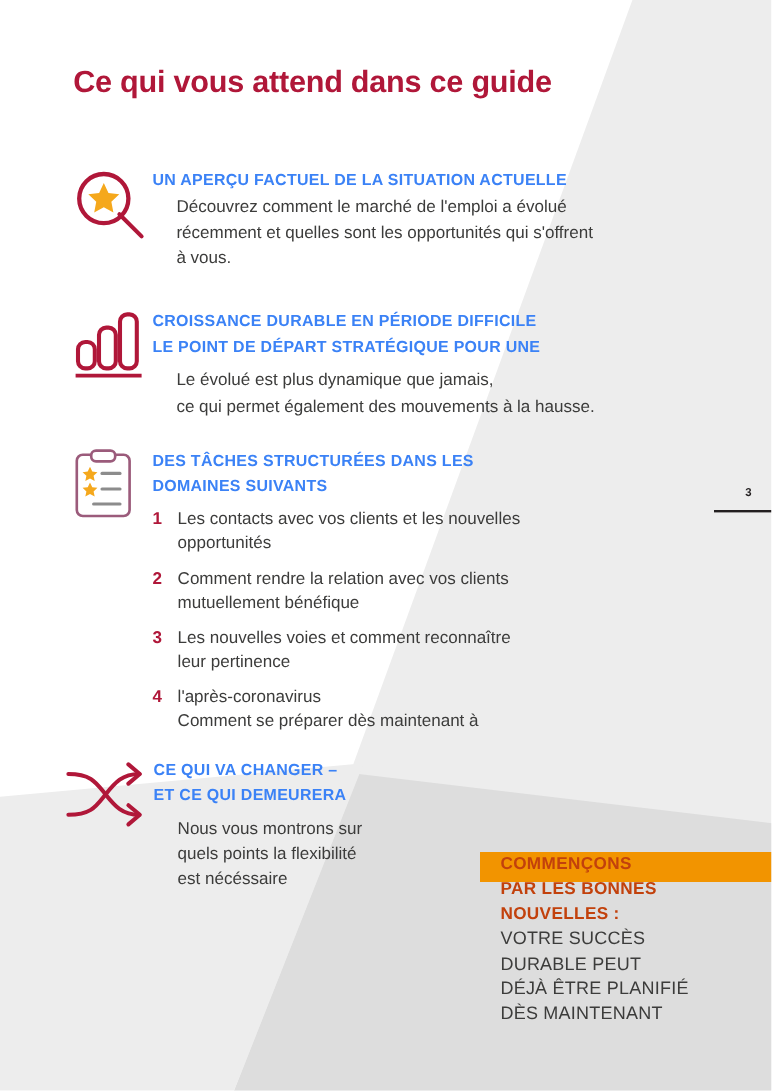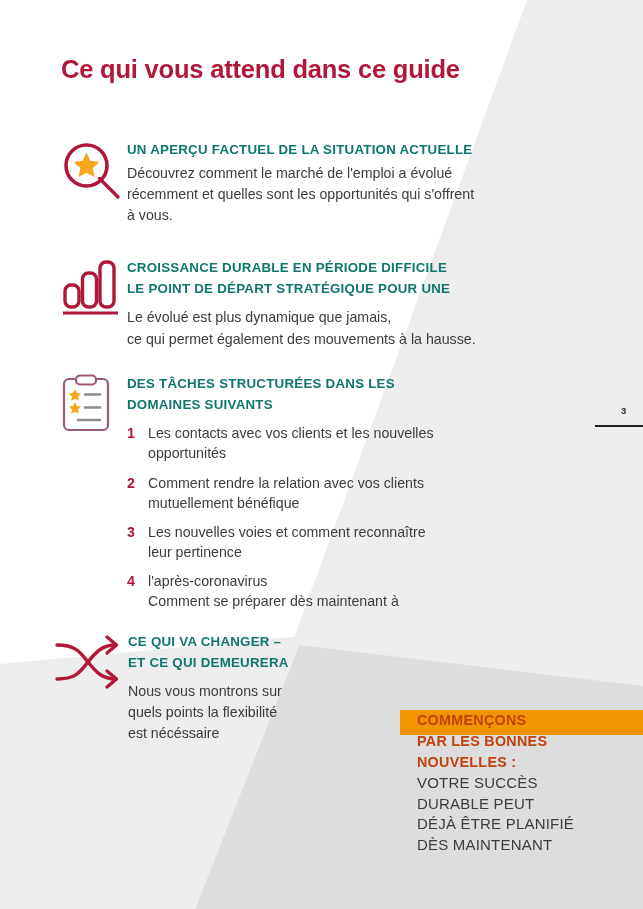--- a/index.html
+++ b/index.html
@@ -56,32 +56,32 @@
     align-items: flex-start;
     justify-content: flex-start;
   }
   .block-body { flex: 1 1 auto; }
 
   .block-heading {
     font-size: 13.3px;
     font-weight: bold;
     letter-spacing: 0.25px;
     line-height: 1.55;
-    color: #0f766e;
+    color: #3b82f6;
     margin: 0 0 2px 0;
   }
   .block-heading .hl { display: block; }
 
   .block-text {
     font-size: 14.2px;
     line-height: 1.5;
     color: #3c3c3b;
     margin: 0;
   }
-  .block-text .tl { display: block; }
+  .block-text .tl { display: block; margin-left: 20px; }
 
   
   .num-list {
     list-style: none;
     margin: 8px 0 0 0;
     padding: 0;
   }
   .num-item {
     display: flex;
     margin-bottom: 9px;

